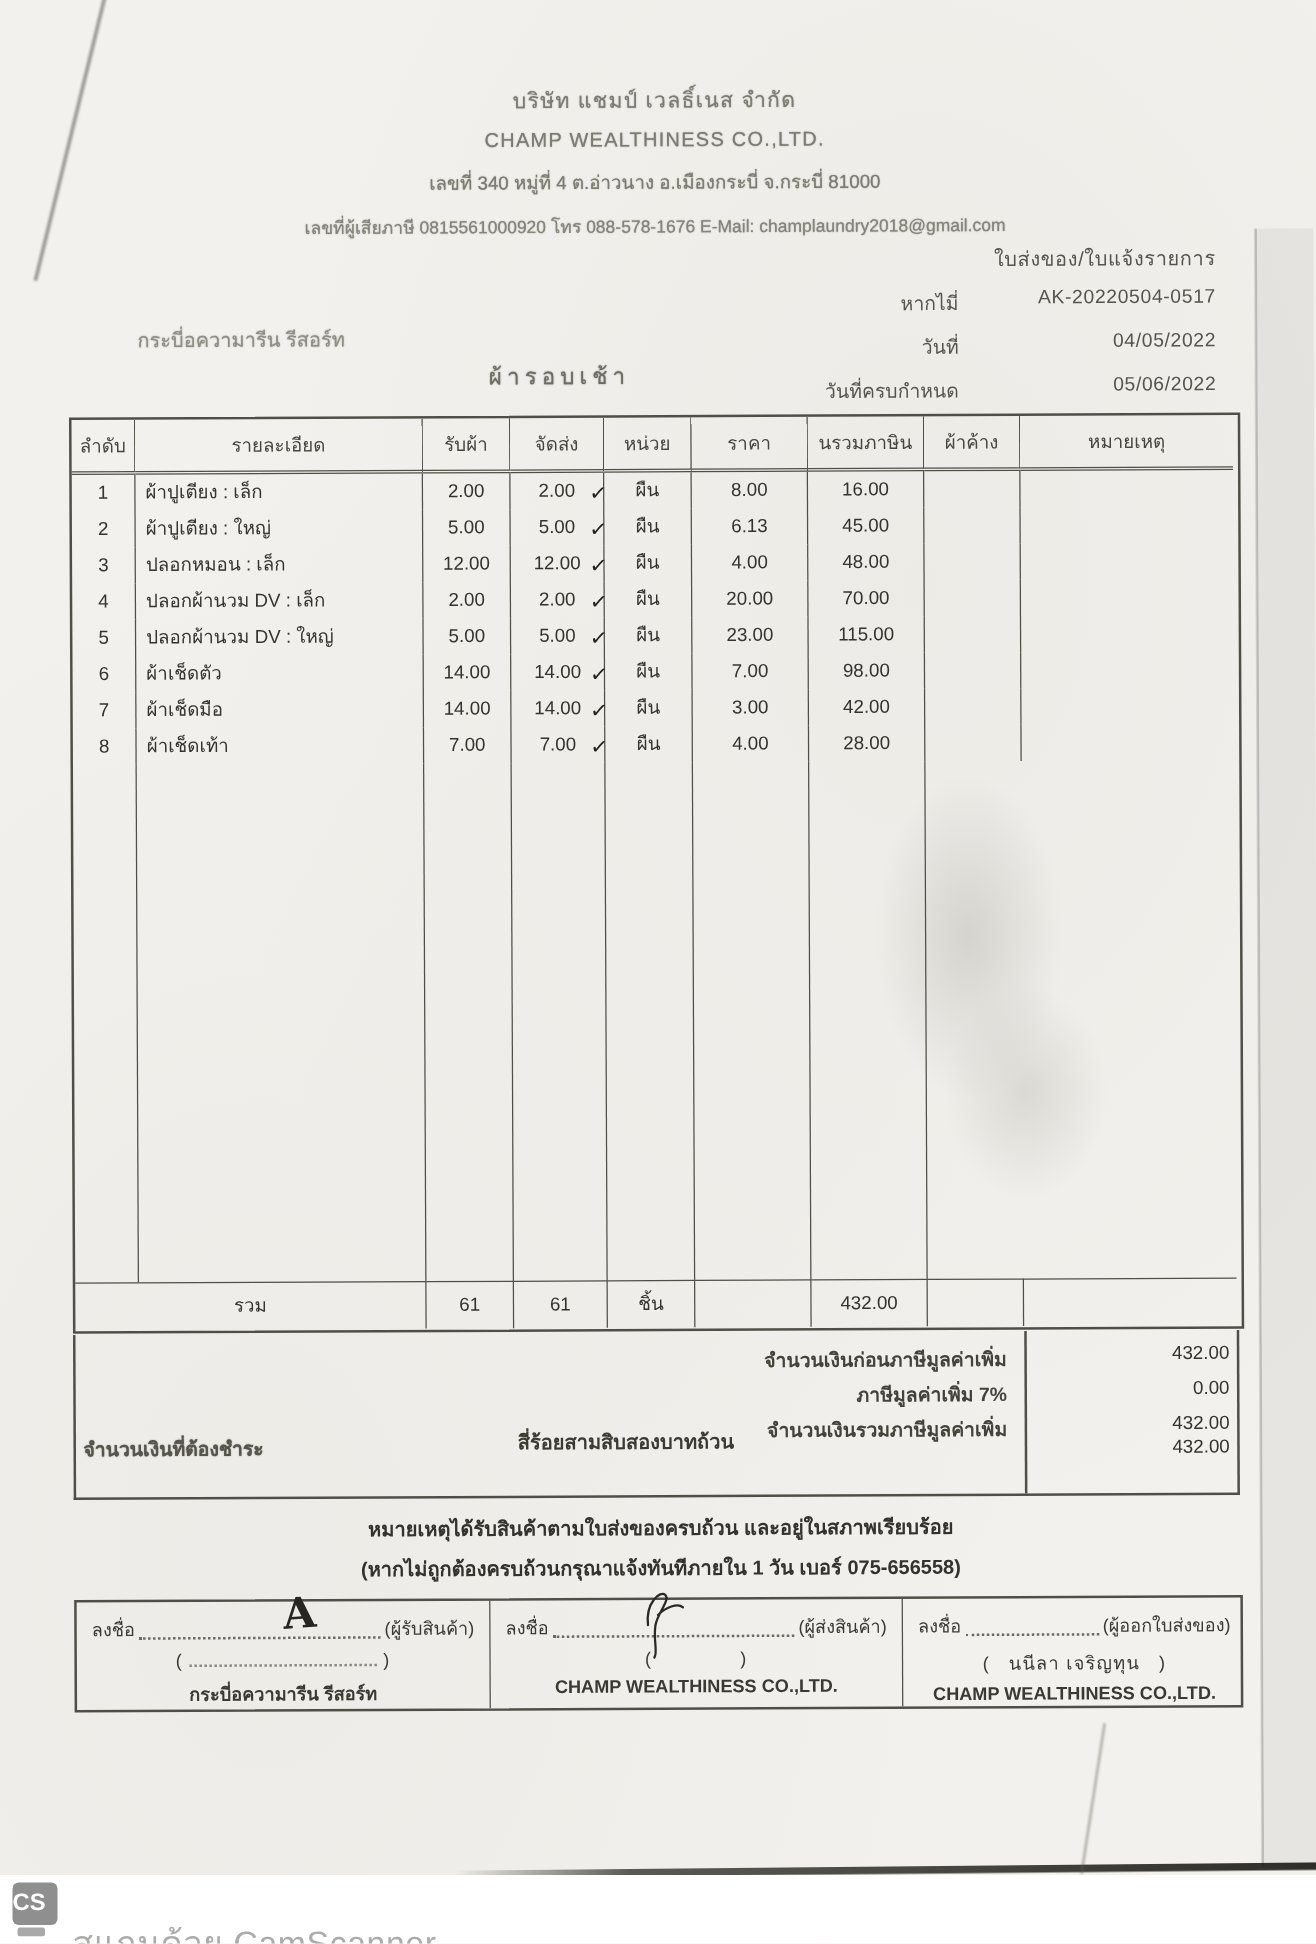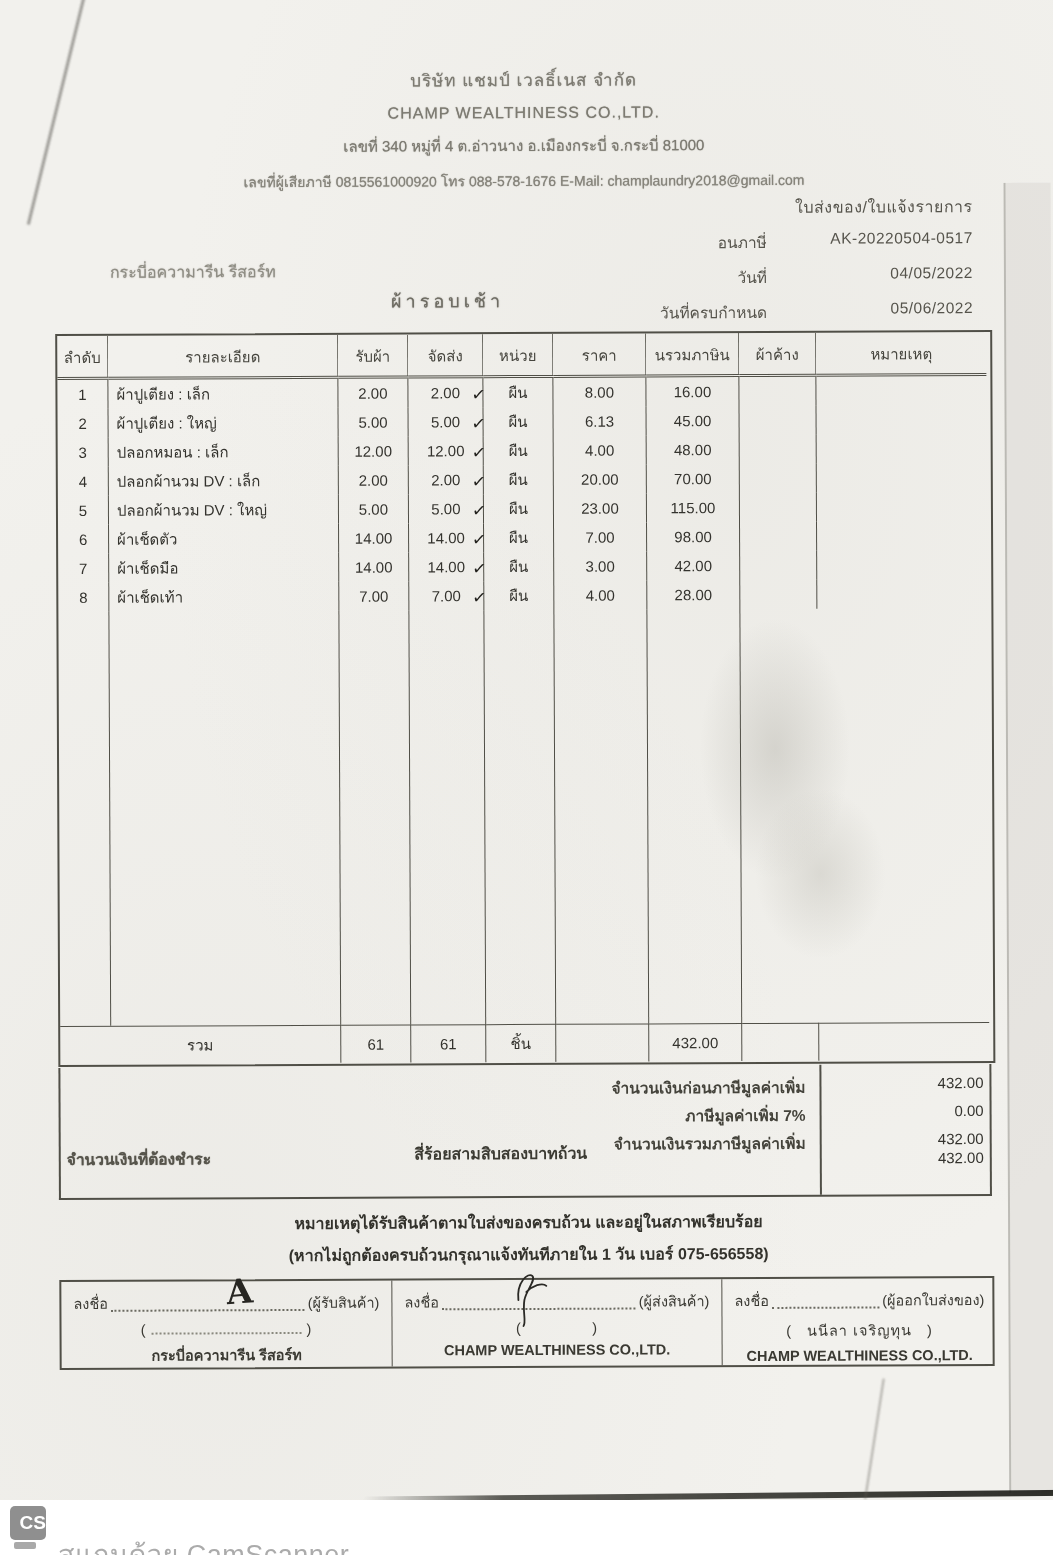--- a/index.html
+++ b/index.html
@@ -90,21 +90,21 @@
   .paren-line{text-align:center;margin-top:7px;letter-spacing:1px;}
   .paren-dots{display:inline-block;width:150px;border-bottom:2px dotted #8a897f;height:10px;}
   .sig-name{text-align:center;margin-top:6px;font-weight:bold;color:#3a3932;}
   .mark-A{position:absolute;left:115px;top:-26px;font-size:34px;font-weight:600;color:#272622;
     transform:rotate(-4deg);font-family:"DejaVu Serif",serif;}
   .mark-squiggle{position:absolute;left:70px;top:-26px;overflow:visible;}
 
   
   #footer{position:absolute;left:0;top:1500px;width:1053px;height:55px;background:#ffffff;}
   .cs-logo{position:absolute;left:10px;top:6px;width:36px;height:34px;background:#8f8f8f;
-    border-radius:5px;color:#fff;font-weight:bold;font-size:19px;text-align:right;line-height:34px;
+    border-radius:5px;color:#fff;font-weight:bold;font-size:19px;text-align:left;line-height:34px;
     font-family:"Liberation Sans",sans-serif;}
   .cs-tab{position:absolute;left:14px;top:42px;width:22px;height:7px;background:#a9a9a9;border-radius:2px;}
   .cs-text{position:absolute;left:58px;top:6px;font-size:27px;color:#ababab;letter-spacing:.5px;margin-top:27px;}
 </style>
 </head>
 <body>
 
 <div id="page">
 
   <div id="sheet">
@@ -120,21 +120,21 @@
       <div class="h2">CHAMP WEALTHINESS CO.,LTD.</div>
       <div class="h3">เลขที่ 340 หมู่ที่ 4 ต.อ่าวนาง อ.เมืองกระบี่ จ.กระบี่ 81000</div>
       <div class="h4">เลขที่ผู้เสียภาษี 0815561000920 โทร 088-578-1676 E-Mail: champlaundry2018@gmail.com</div>
     </div>
 
     <div class="abs doc-info">
       <div class="doc-row doc-type">
         <span class="doc-value" style="width:260px">ใบส่งของ/ใบแจ้งรายการ</span>
       </div>
       <div class="doc-row">
-        <span class="doc-label">อนภาษี่</span>
+        <span class="doc-label">หากไมี่</span>
         <span class="doc-value">AK-20220504-0517</span>
       </div>
       <div class="doc-row">
         <span class="doc-label">วันที่</span>
         <span class="doc-value">04/05/2022</span>
       </div>
       <div class="doc-row">
         <span class="doc-label">วันที่ครบกำหนด</span>
         <span class="doc-value">05/06/2022</span>
       </div>

